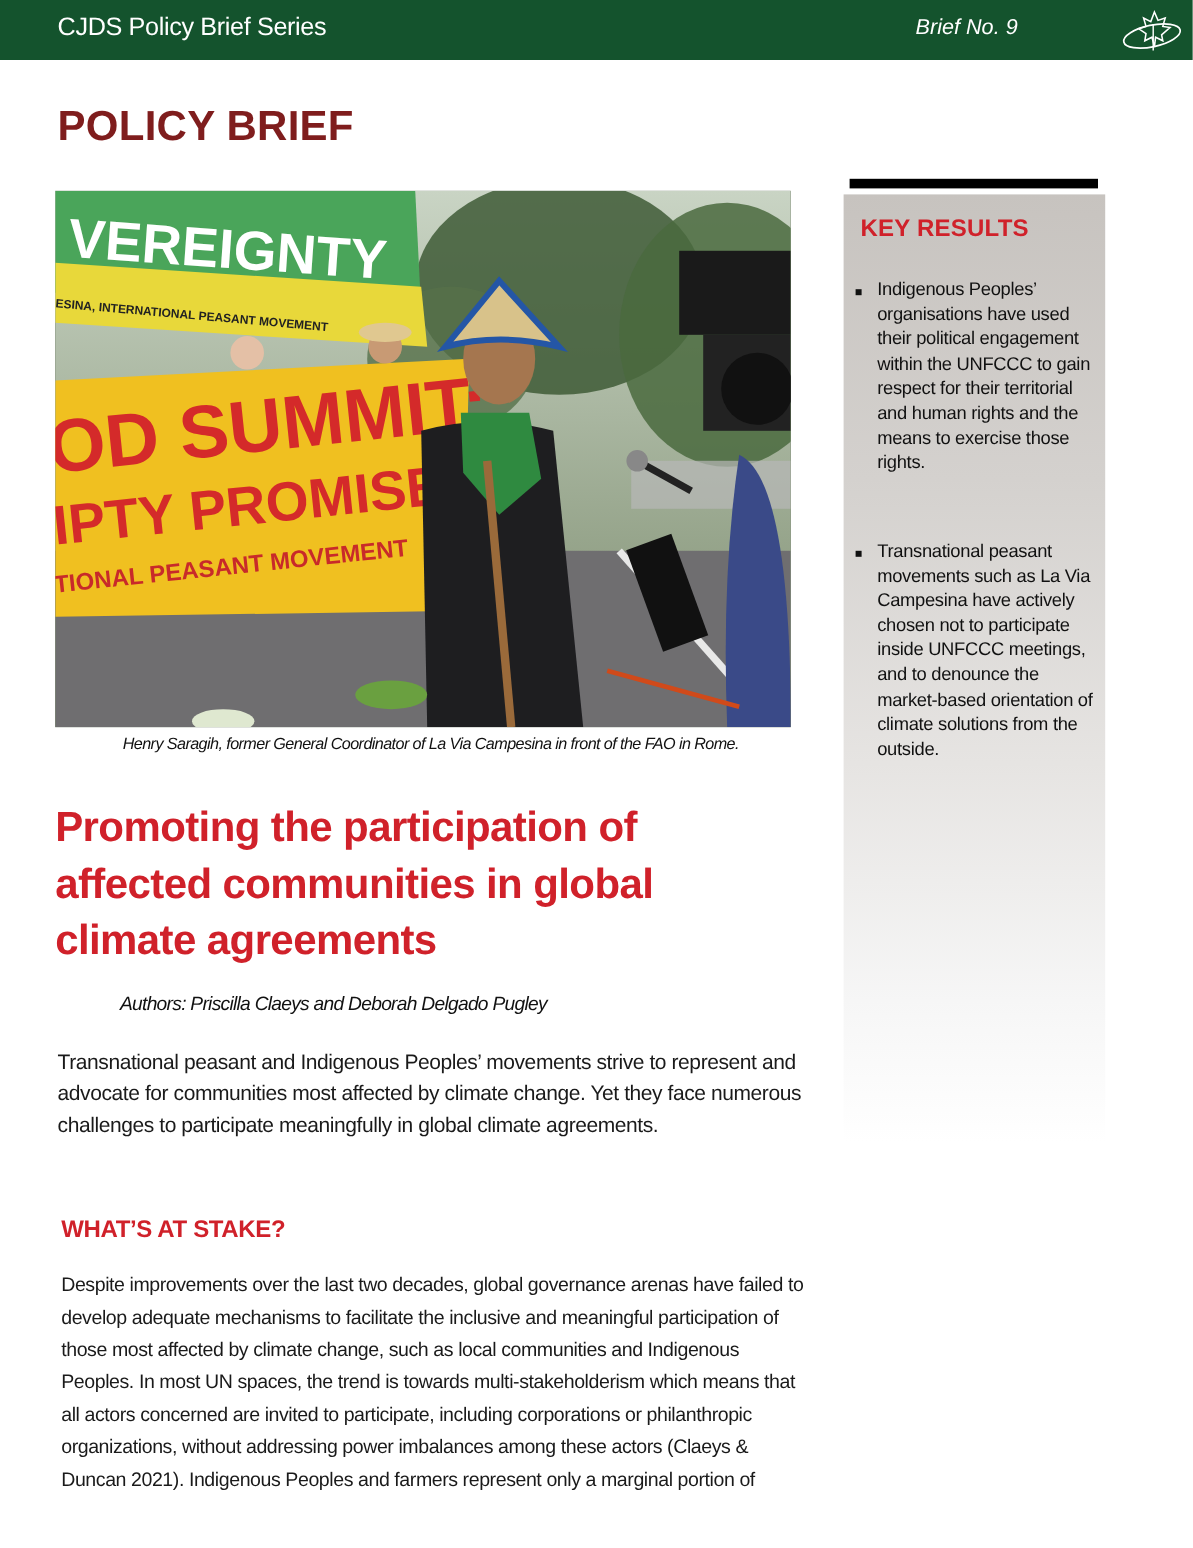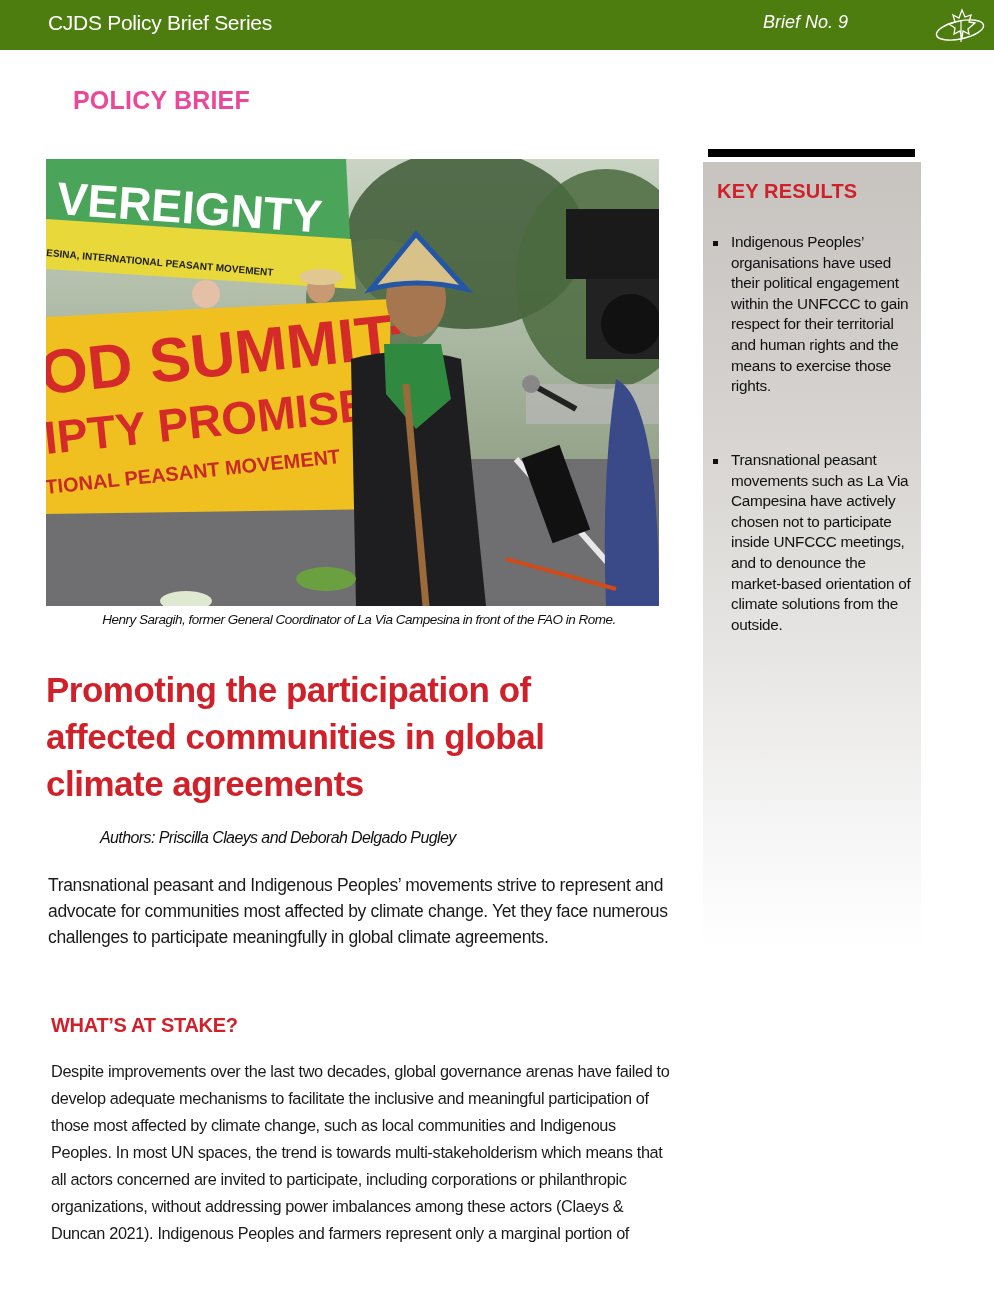--- a/index.html
+++ b/index.html
@@ -1,35 +1,35 @@
 <!DOCTYPE html>
 <html><head>
   <meta charset="utf-8">
   <style>
     * { box-sizing: border-box; margin: 0; padding: 0; }
     html, body { width: 994px; height: 1290px; background: #ffffff; overflow: hidden; }
     body { position: relative; font-family: "Liberation Sans", "DejaVu Sans", sans-serif; color: #1a1a1a; }
 
     .topbar {
       position: absolute; left: 0; top: 0; width: 994px; height: 50px;
-      background: #4d7c0f; color: #ffffff;
+      background: #14532d; color: #ffffff;
     }
     .topbar .series {
       position: absolute; left: 48px; top: 11px; font-size: 21px; letter-spacing: -0.3px;
     }
     .topbar .brief-no {
       position: absolute; left: 763px; top: 12px; font-size: 18px; font-style: italic;
     }
     .topbar .logo {
       position: absolute; left: 932px; top: 6px; width: 56px; height: 40px;
     }
 
     .policy-brief {
-      position: absolute; left: 48px; top: 86px; font-size: 25px; font-weight: bold;
-      color: #ec4899; letter-spacing: 0.2px; margin-left: 25px;
+      position: absolute; left: 48px; top: 86px; font-size: 35px; font-weight: bold;
+      color: #7f1d1d; letter-spacing: 0.2px;
     }
 
     .photo {
       position: absolute; left: 46px; top: 159px; width: 613px; height: 447px;
       overflow: hidden; background: #6b7a63;
     }
     .photo svg { display: block; width: 100%; height: 100%; }
 
     .caption {
       position: absolute; left: 60px; top: 610px; width: 598px; text-align: center;

